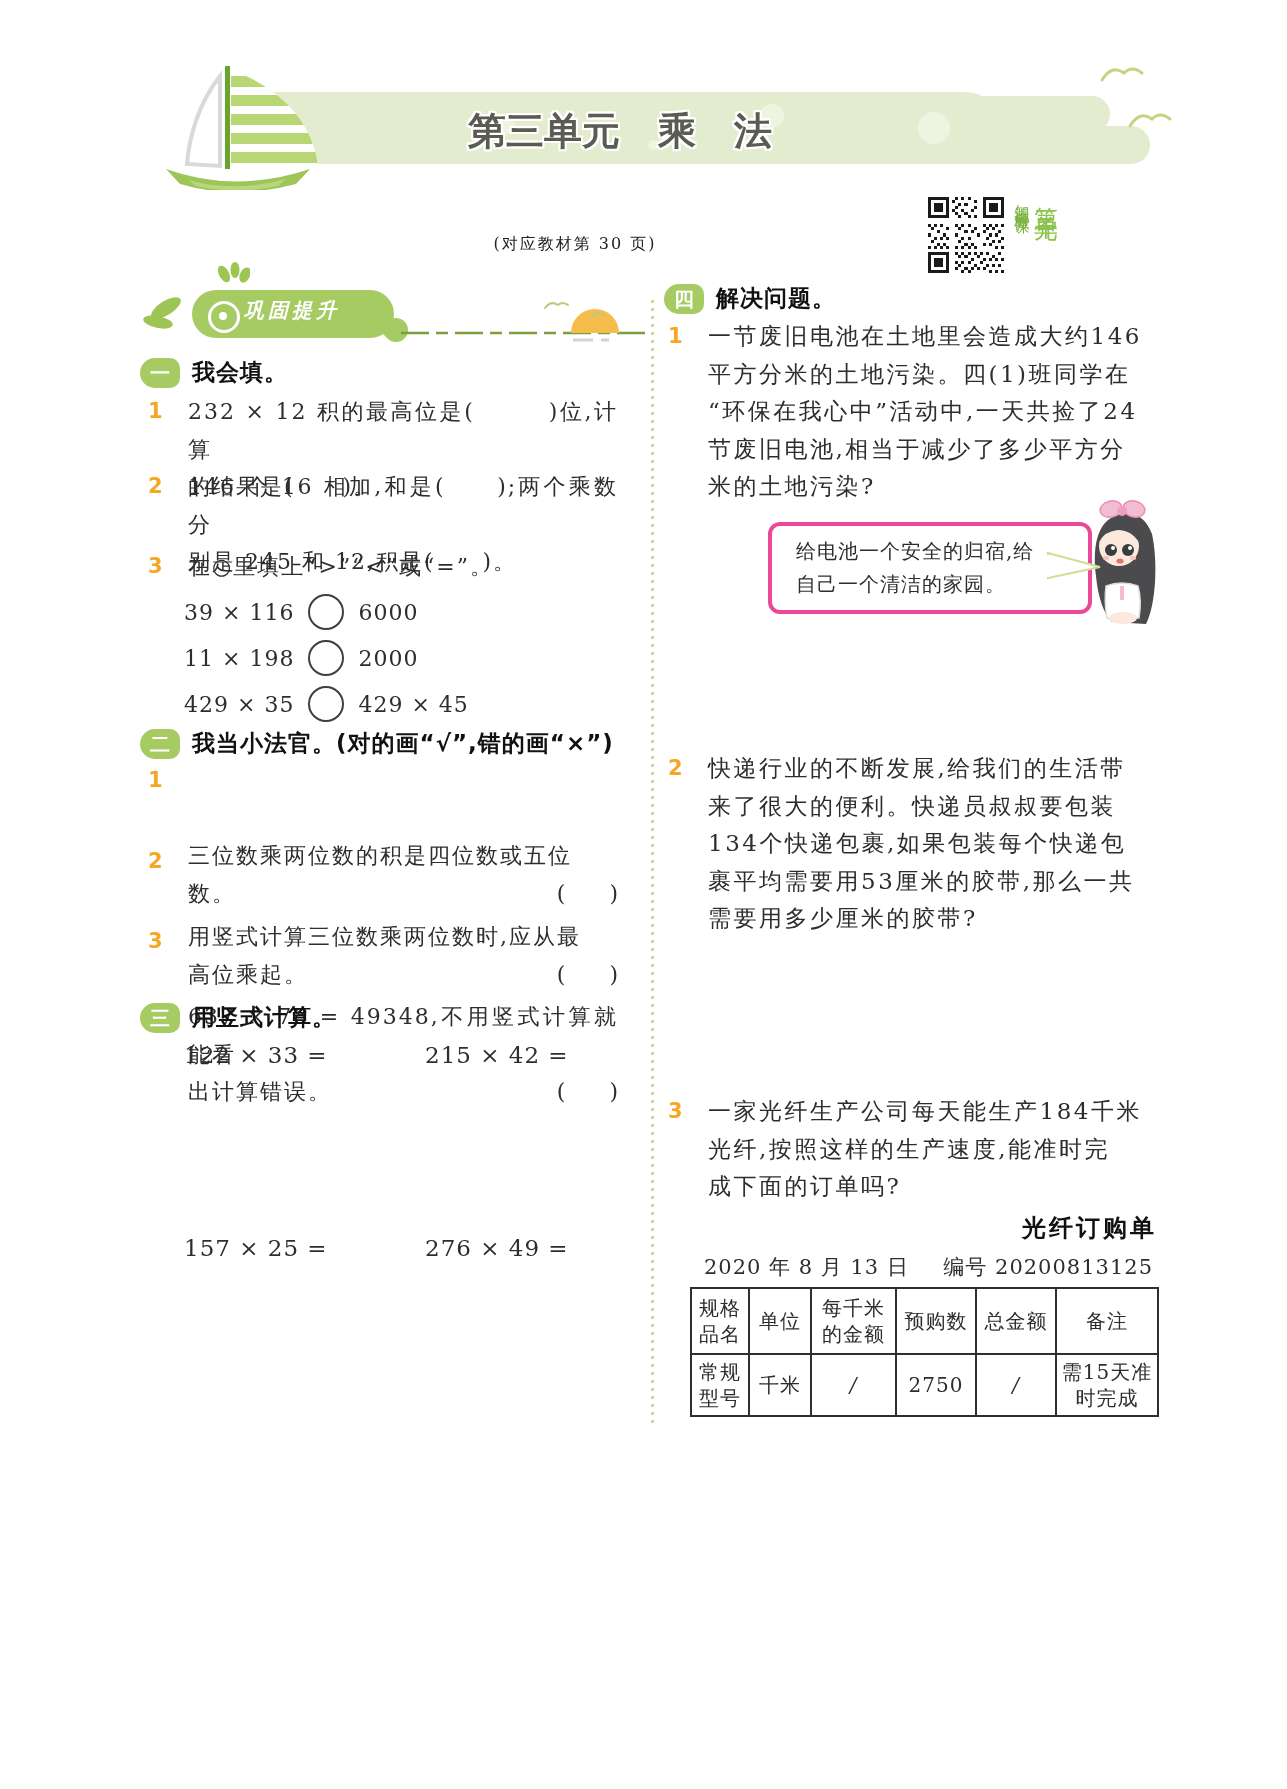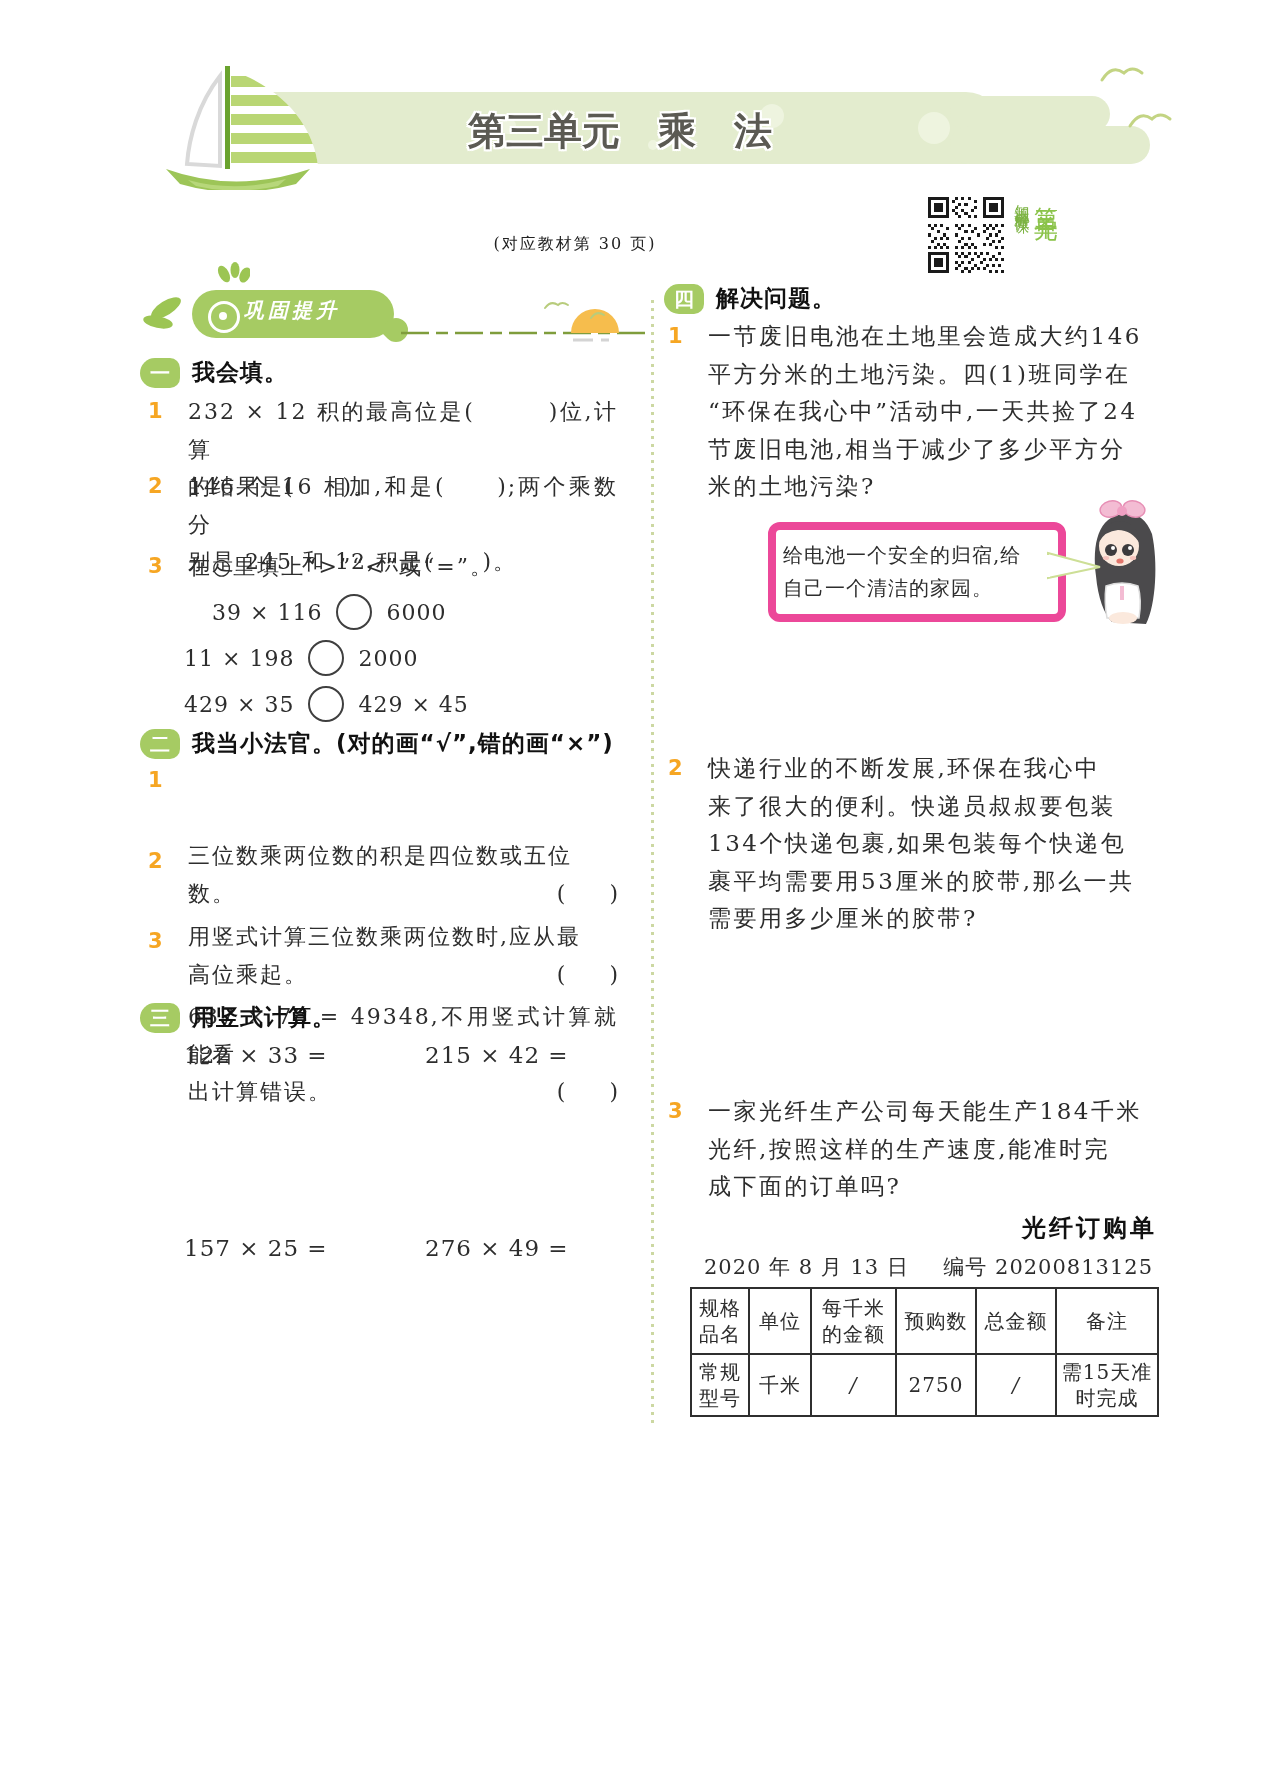--- a/index.html
+++ b/index.html
@@ -63,22 +63,22 @@
   .cmp{position:absolute;left:184px;display:flex;align-items:center;font-size:22px;letter-spacing:1px;color:#2d2d2d;}
   .circ{width:32px;height:32px;border:2px solid #3f3f3f;border-radius:50%;margin:0 14px;}
 
   .jud-text{position:relative;}
   .jud-bracket{position:absolute;right:0;bottom:0;letter-spacing:0;}
 
   .vrow{position:absolute;left:184px;width:392px;display:flex;font-size:23px;letter-spacing:1px;color:#2d2d2d;}
   .vrow .lft{width:241px;}
 
   
-  .bubble{position:absolute;left:768px;top:522px;width:268px;border:8px solid #ec4899;border-radius:12px;
-      padding:9px 7px;font-size:20px;line-height:33px;letter-spacing:1px;white-space:pre-line;color:#2d2d2d;background:#fff;z-index:2;}
+  .bubble{position:absolute;left:768px;top:522px;width:268px;border:4px solid #ec4899;border-radius:12px;
+      padding:9px 24px;font-size:20px;line-height:33px;letter-spacing:1px;white-space:pre-line;color:#2d2d2d;background:#fff;z-index:2;}
   .bubble-tail{position:absolute;left:1046px;top:551px;z-index:3;}
 
   
   .order{position:absolute;left:690px;top:1212px;width:467px;}
   .order-title{text-align:right;font-family:"DejaVu Sans","Liberation Sans",sans-serif;font-weight:bold;
       font-size:24px;color:#111;letter-spacing:3px;}
   .order-meta{display:flex;justify-content:space-between;font-size:21px;margin-top:9px;padding:0 4px 0 14px;letter-spacing:1px;}
   .order table{border-collapse:collapse;table-layout:fixed;width:467px;margin-top:6px;}
   .order td{border:2px solid #2f2f2f;text-align:center;font-size:20px;line-height:26px;padding:3px 2px;letter-spacing:1px;}
   .order tr.hdr td{height:58px;}
@@ -183,21 +183,21 @@
   </div>
   <div class="item" style="left:142px;top:468px;">
     <span class="inum">2</span>
     <span class="itext w-l">146 个 16 相加,和是(　　);两个乘数分
 别是 245 和 12,积是(　　)。</span>
   </div>
   <div class="item" style="left:142px;top:548px;">
     <span class="inum">3</span>
     <span class="itext w-l">在○里填上“&gt;”“&lt;”或“=”。</span>
   </div>
-  <div class="cmp" style="top:594px;margin-left:28px;">
+  <div class="cmp" style="top:594px;">
     <span>39 × 116</span>
     <span class="circ"></span>
     <span>6000</span>
   </div>
   <div class="cmp" style="top:640px;">
     <span>11 × 198</span>
     <span class="circ"></span>
     <span>2000</span>
   </div>
   <div class="cmp" style="top:686px;">
@@ -285,21 +285,21 @@
     <ellipse cx="27" cy="11" rx="11" ry="8" fill="#f3bcd3" stroke="#e78fb5" stroke-width="1.5" transform="rotate(-14 27 11)"></ellipse>
     <ellipse cx="50" cy="11" rx="11" ry="8" fill="#f3bcd3" stroke="#e78fb5" stroke-width="1.5" transform="rotate(14 50 11)"></ellipse>
     <circle cx="38" cy="13" r="5" fill="#ef9fc2"></circle>
     <path d="M22,88 Q20,104 23,120 L55,120 Q58,102 54,88 Q38,82 22,88 Z" fill="#fff" stroke="#dcdcdc" stroke-width="1.5"></path>
     <rect x="36" y="88" width="4" height="14" fill="#f3bcd3"></rect>
     <ellipse cx="39" cy="120" rx="14" ry="6" fill="#fbe9dd"></ellipse>
   </svg>
 
   <div class="item" style="left:662px;top:750px;">
     <span class="inum">2</span>
-    <span class="itext w-r">快递行业的不断发展,环保在我心中
+    <span class="itext w-r">快递行业的不断发展,给我们的生活带
 来了很大的便利。快递员叔叔要包装
 134个快递包裹,如果包装每个快递包
 裹平均需要用53厘米的胶带,那么一共
 需要用多少厘米的胶带?</span>
   </div>
   <div class="item" style="left:662px;top:1093px;">
     <span class="inum">3</span>
     <span class="itext w-r">一家光纤生产公司每天能生产184千米
 光纤,按照这样的生产速度,能准时完
 成下面的订单吗?</span>

